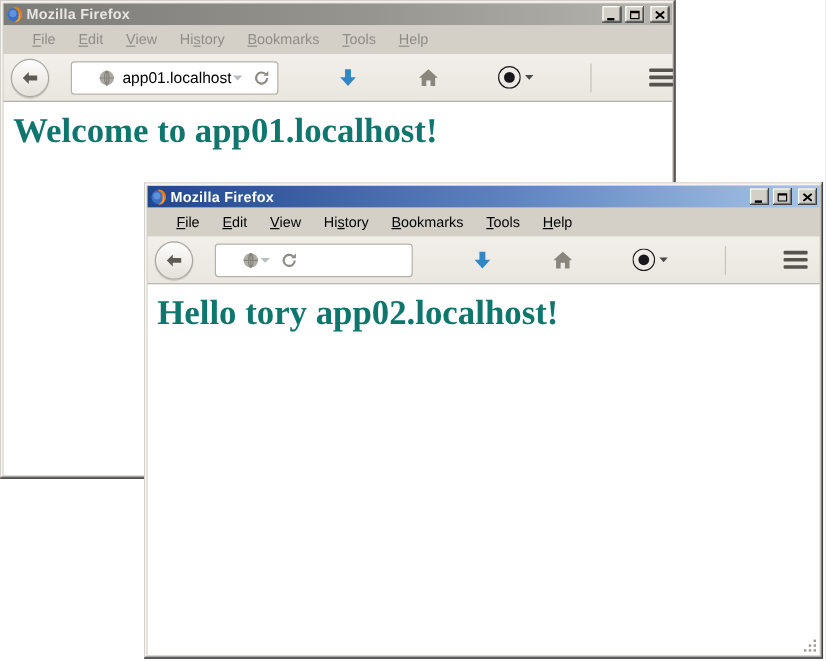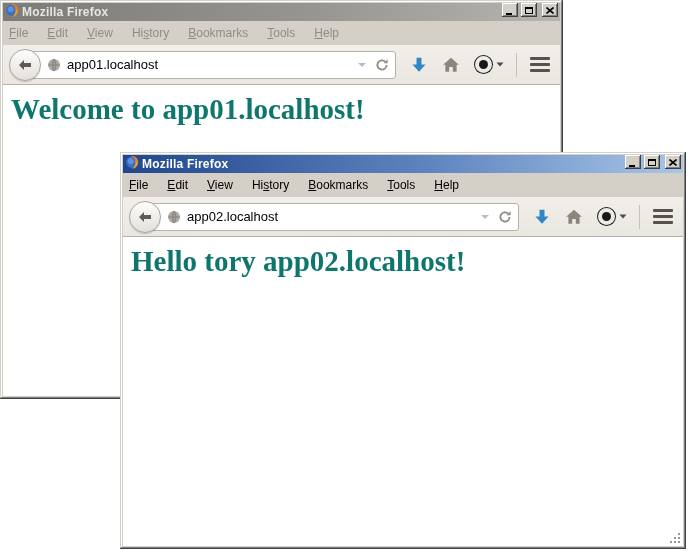--- a/index.html
+++ b/index.html
@@ -14,21 +14,21 @@
     box-shadow:
       inset -1px -1px 0 #404040,
       inset 1px 1px 0 #D4D0C8,
       inset -2px -2px 0 #808080,
       inset 2px 2px 0 #FFFFFF;
   }
   #win1{left:0;top:0;width:563px;height:399px;z-index:1;}
   #win2{left:120px;top:152px;width:566px;height:397px;z-index:2;}
 
   .titlebar{
-    height:18px;flex:0 0 18px;display:flex;align-items:flex-start;
+    height:18px;flex:0 0 18px;display:flex;align-items:center;
     padding:0 2px;gap:3px;
   }
   .titlebar.active{background:linear-gradient(90deg,#20468E 0%,#5F85C0 55%,#A8C6E8 100%);}
   .titlebar.inactive{background:linear-gradient(90deg,#7B7B78 0%,#97958F 55%,#B6B4AE 100%);}
   .title{
     flex:1;font-size:12px;font-weight:bold;letter-spacing:.2px;
     white-space:nowrap;overflow:hidden;line-height:18px;
   }
   .titlebar.active .title{color:#FFFFFF;}
   .titlebar.inactive .title{color:#E8E6E0;}
@@ -39,33 +39,34 @@
     display:flex;align-items:center;justify-content:center;cursor:default;
     box-shadow:inset -1px -1px 0 #404040,inset 1px 1px 0 #FFFFFF,inset -2px -2px 0 #808080;
   }
   .cbtn.close{margin-left:2px;}
   .g-min{width:6px;height:2px;background:#000;margin-top:7px;margin-right:3px;}
   .g-max{width:8px;height:7px;box-sizing:border-box;border:1px solid #000;border-top-width:2px;background:transparent;}
 
   
   .menubar{
     height:24px;flex:0 0 24px;background:#D4D0C8;display:flex;align-items:center;
-    padding-left:0;font-size:12px;
+    padding-left:18px;font-size:12px;
   }
   .menubar.inactive-text{color:#8F8D86;}
   .menubar.active-text{color:#000000;}
   .menuitem{padding:2px 6px;margin-right:7px;white-space:nowrap;}
   .menukey{text-decoration:underline;}
 
   
   .toolbar{
     height:40px;flex:0 0 40px;display:flex;align-items:center;
     background:linear-gradient(#F2EFEA,#EAE6E0);
     border-bottom:1px solid #B5B1AA;box-sizing:border-box;
     padding:0 8px 0 6px;
+    gap:35px;
   }
   .backbtn{
     width:32px;height:32px;border-radius:50%;flex:0 0 32px;
     background:linear-gradient(#FDFDFC,#E4E0DA);
     border:1px solid #A9A5A0;box-sizing:border-box;
     display:flex;align-items:center;justify-content:center;
     margin-right:-17px;position:relative;z-index:2;
     box-shadow:0 1px 1px rgba(0,0,0,.18);
   }
   .urlbar{
@@ -219,21 +220,20 @@
     <div class="backbtn">
       <svg width="16" height="16" viewBox="0 0 16 16">
         <path d="M7 3 L2 8 L7 13 V10 H14 V6 H7 Z" fill="#5E5A54"></path>
       </svg>
     </div>
     <div class="urlbar">
       <svg class="globe" width="14" height="14" viewBox="0 0 14 14">
         <circle cx="7" cy="7" r="6" fill="#AEAAA4"></circle>
         <path d="M1 7 H13 M7 1 C4.5 3 4.5 11 7 13 C9.5 11 9.5 3 7 1 M7 1 V13" stroke="#87837D" stroke-width="1" fill="none"></path>
       </svg>
-      <span class="urltext">app02.localhost</span>
       <svg class="urldrop" width="10" height="6" viewBox="0 0 10 6">
         <path d="M1 1 L5 5 L9 1 Z" fill="#B9BDC1"></path>
       </svg>
       <svg class="reload" width="14" height="14" viewBox="0 0 14 14">
         <path d="M11.6 7a4.6 4.6 0 1 1-1.4-3.3" fill="none" stroke="#8E8A84" stroke-width="1.8"></path>
         <path d="M12.6 1.2 v4 h-4 z" fill="#8E8A84"></path>
       </svg>
     </div>
     <div class="tbicon dl">
       <svg width="18" height="18" viewBox="0 0 16 16">

